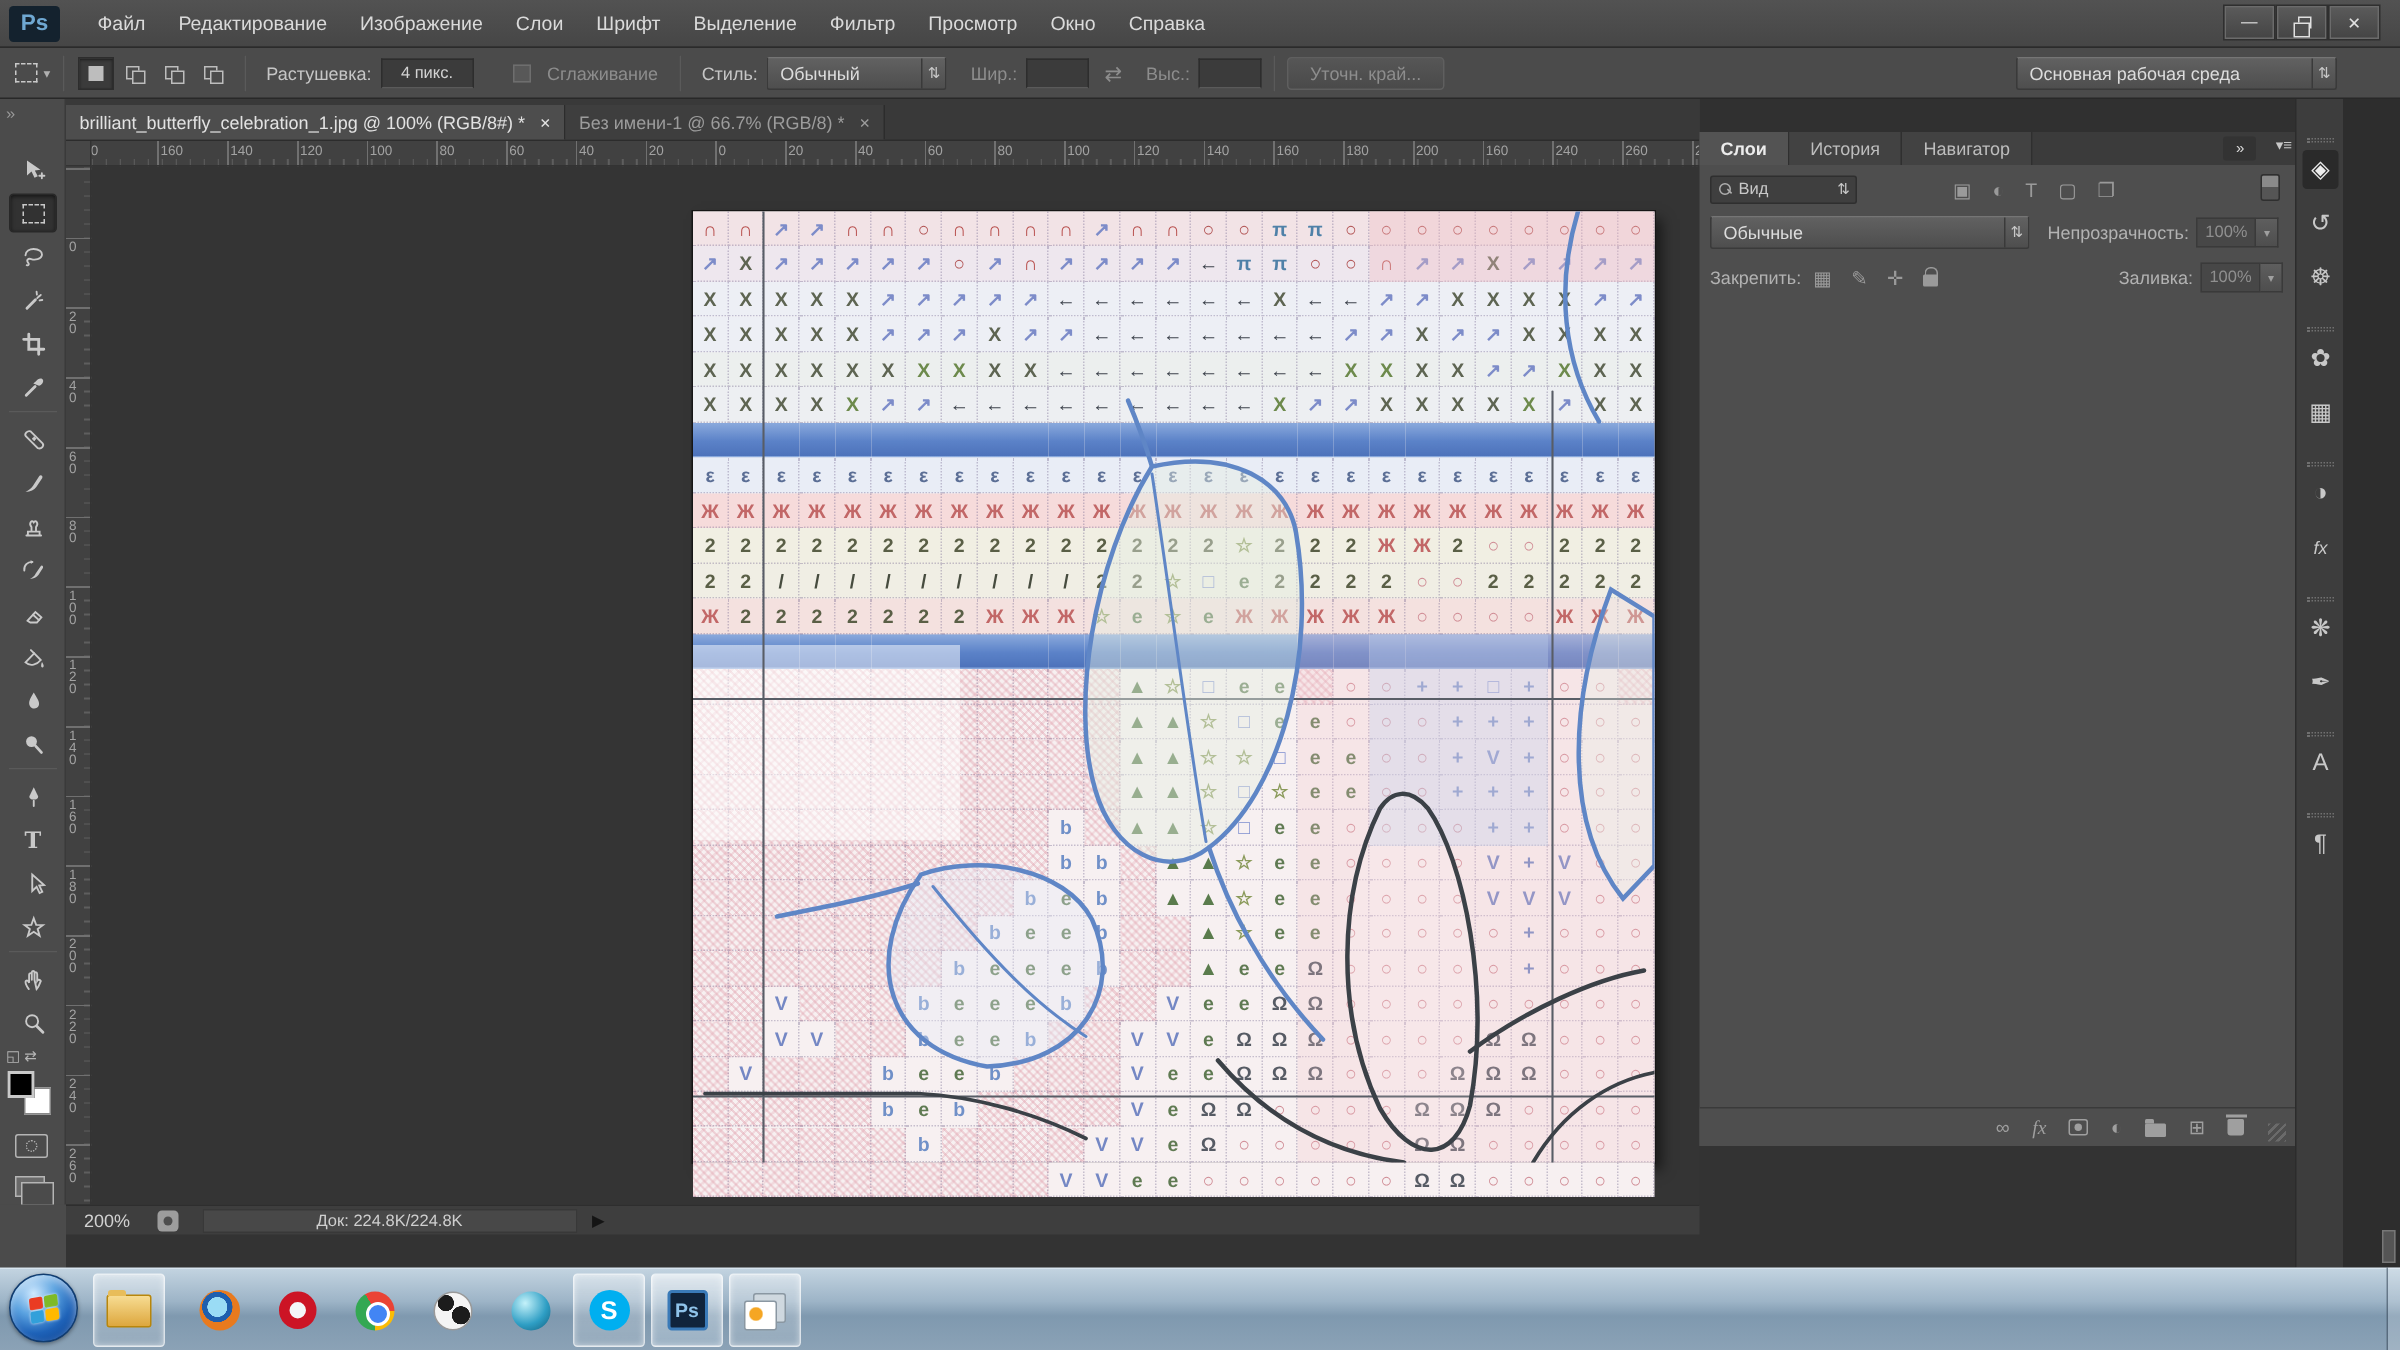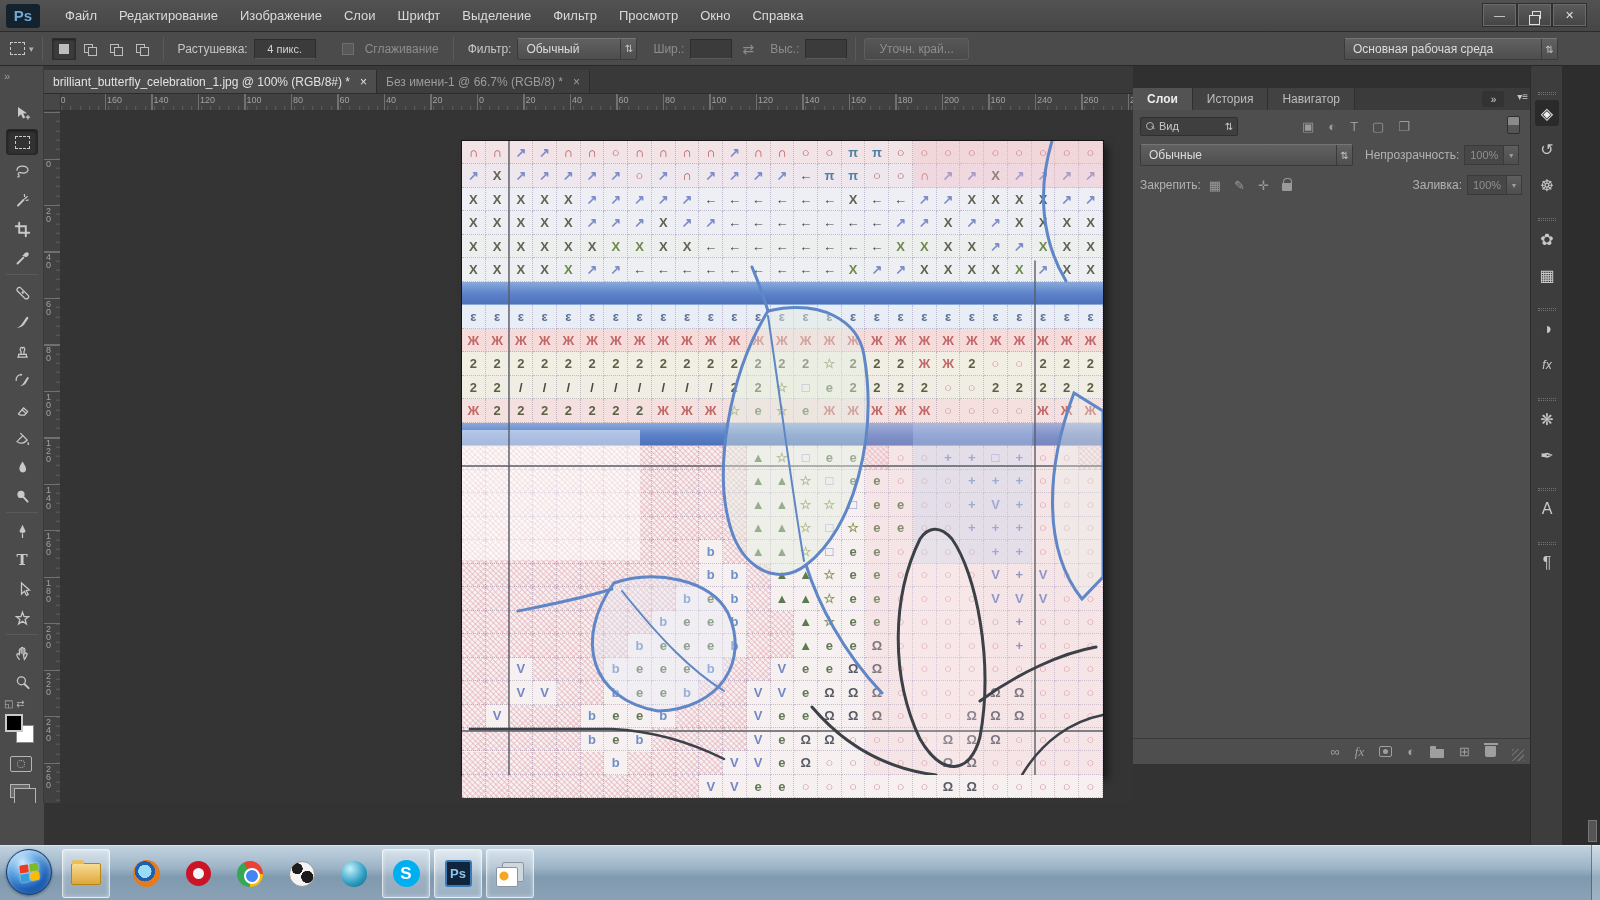--- a/index.html
+++ b/index.html
@@ -277,21 +277,21 @@
         <span class="sq2a"></span>
         <span class="sq2b"></span>
       </div>
     <span class="osep"></span>
     <span class="olabel">Растушевка:</span>
     <span class="valbox">4 пикс.</span>
     <span style="width:26px"></span>
     <span class="checkbox"></span>
     <span class="olabel dim">Сглаживание</span>
     <span class="osep"></span>
-    <span class="olabel">Фильтр:</span>
+    <span class="olabel">Стиль:</span>
     <span class="pselect" style="width:120px">
       <span>Обычный</span>
       <span class="updown">⇅</span>
     </span>
     <span class="olabel dim" style="margin-left:16px">Шир.:</span>
     <span class="valbox empty"></span>
     <span class="swapglyph">⇄</span>
     <span class="olabel dim">Выс.:</span>
     <span class="valbox empty"></span>
     <span class="osep"></span>
@@ -1367,20 +1367,26 @@
           <path d="M590 0 C575 50 580 100 604 140" stroke="#5f86c6" stroke-width="3" fill="none" stroke-linecap="round"></path>
           <path d="M458 398 C430 455 428 535 458 598 C480 636 508 634 518 596 C532 520 514 432 490 398 C478 384 466 386 458 398 Z" stroke="#3b4147" stroke-width="3" fill="rgba(252,248,248,0.12)" stroke-linecap="round"></path>
           <path d="M518 560 C556 532 600 512 634 506" stroke="#3b4147" stroke-width="3" fill="none" stroke-linecap="round"></path>
           <path d="M350 566 C384 606 426 628 474 634" stroke="#3b4147" stroke-width="3" fill="none" stroke-linecap="round"></path>
           <path d="M8 588 H150 C190 590 230 602 262 618" stroke="#3b4147" stroke-width="2.5" fill="none" stroke-linecap="round"></path>
           <path d="M560 634 C580 600 610 580 641 574" stroke="#3b4147" stroke-width="2.5" fill="none" stroke-linecap="round"></path>
         </svg>
       </div>
   </div>
 
+  <div id="statusbar">
+    <span id="zoomval">200%</span>
+    <span id="clockicon"></span>
+    <span id="docinfo">Док: 224.8K/224.8K</span>
+    <span id="docarrow">▶</span>
+  </div>
   <div id="toolbar-bottom-fill"></div>
 
   <div id="panelcol">
     <div id="panel-top-gap"></div>
     <div id="paneltabs">
         <div class="ptab active">Слои</div>
         <div class="ptab">История</div>
         <div class="ptab">Навигатор</div>
       </div>
     <div id="pcollapse">»</div>

